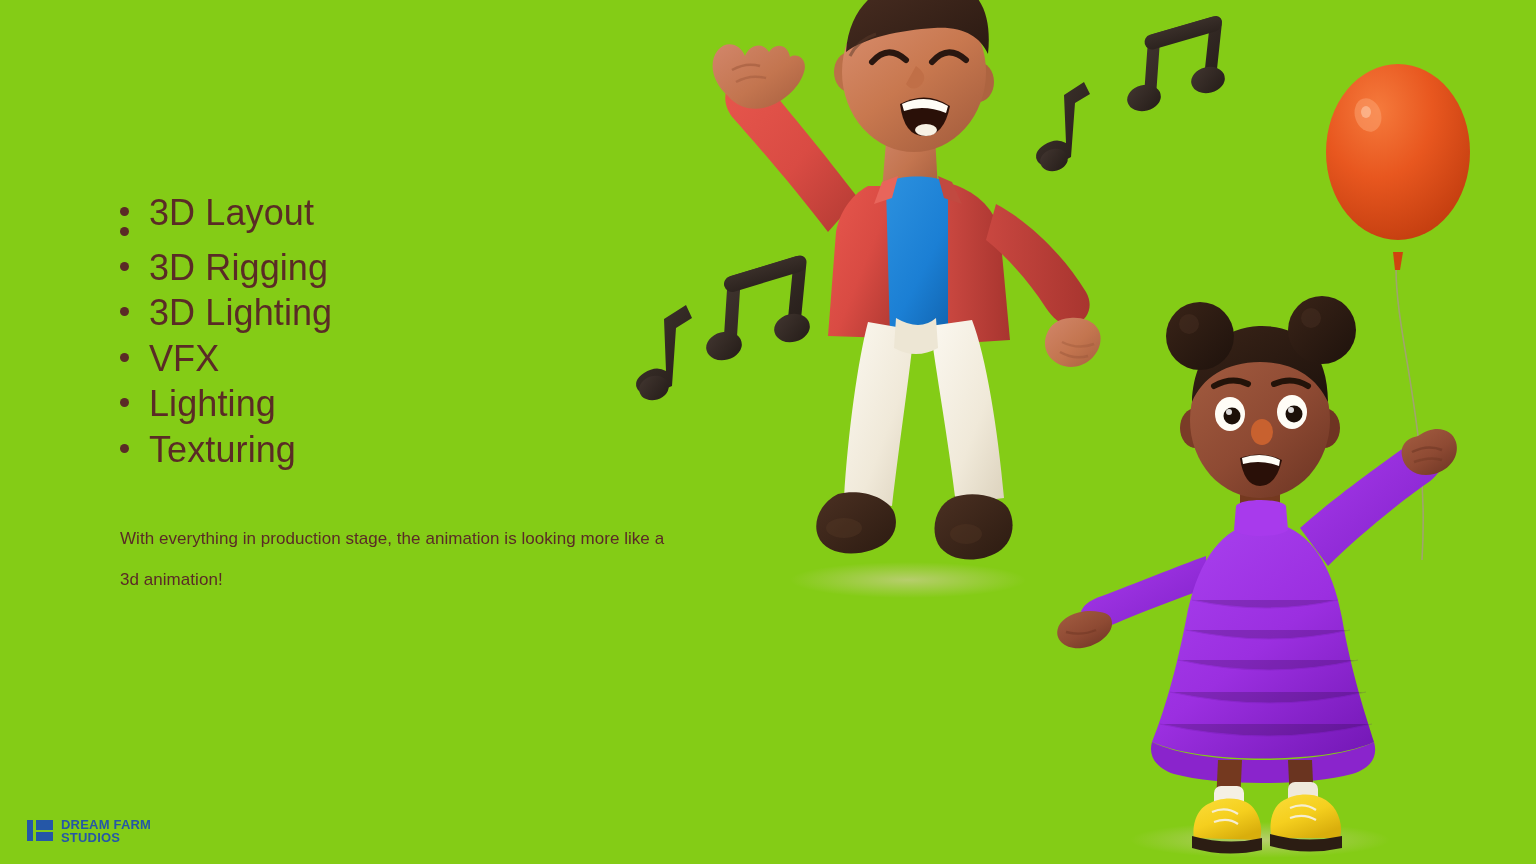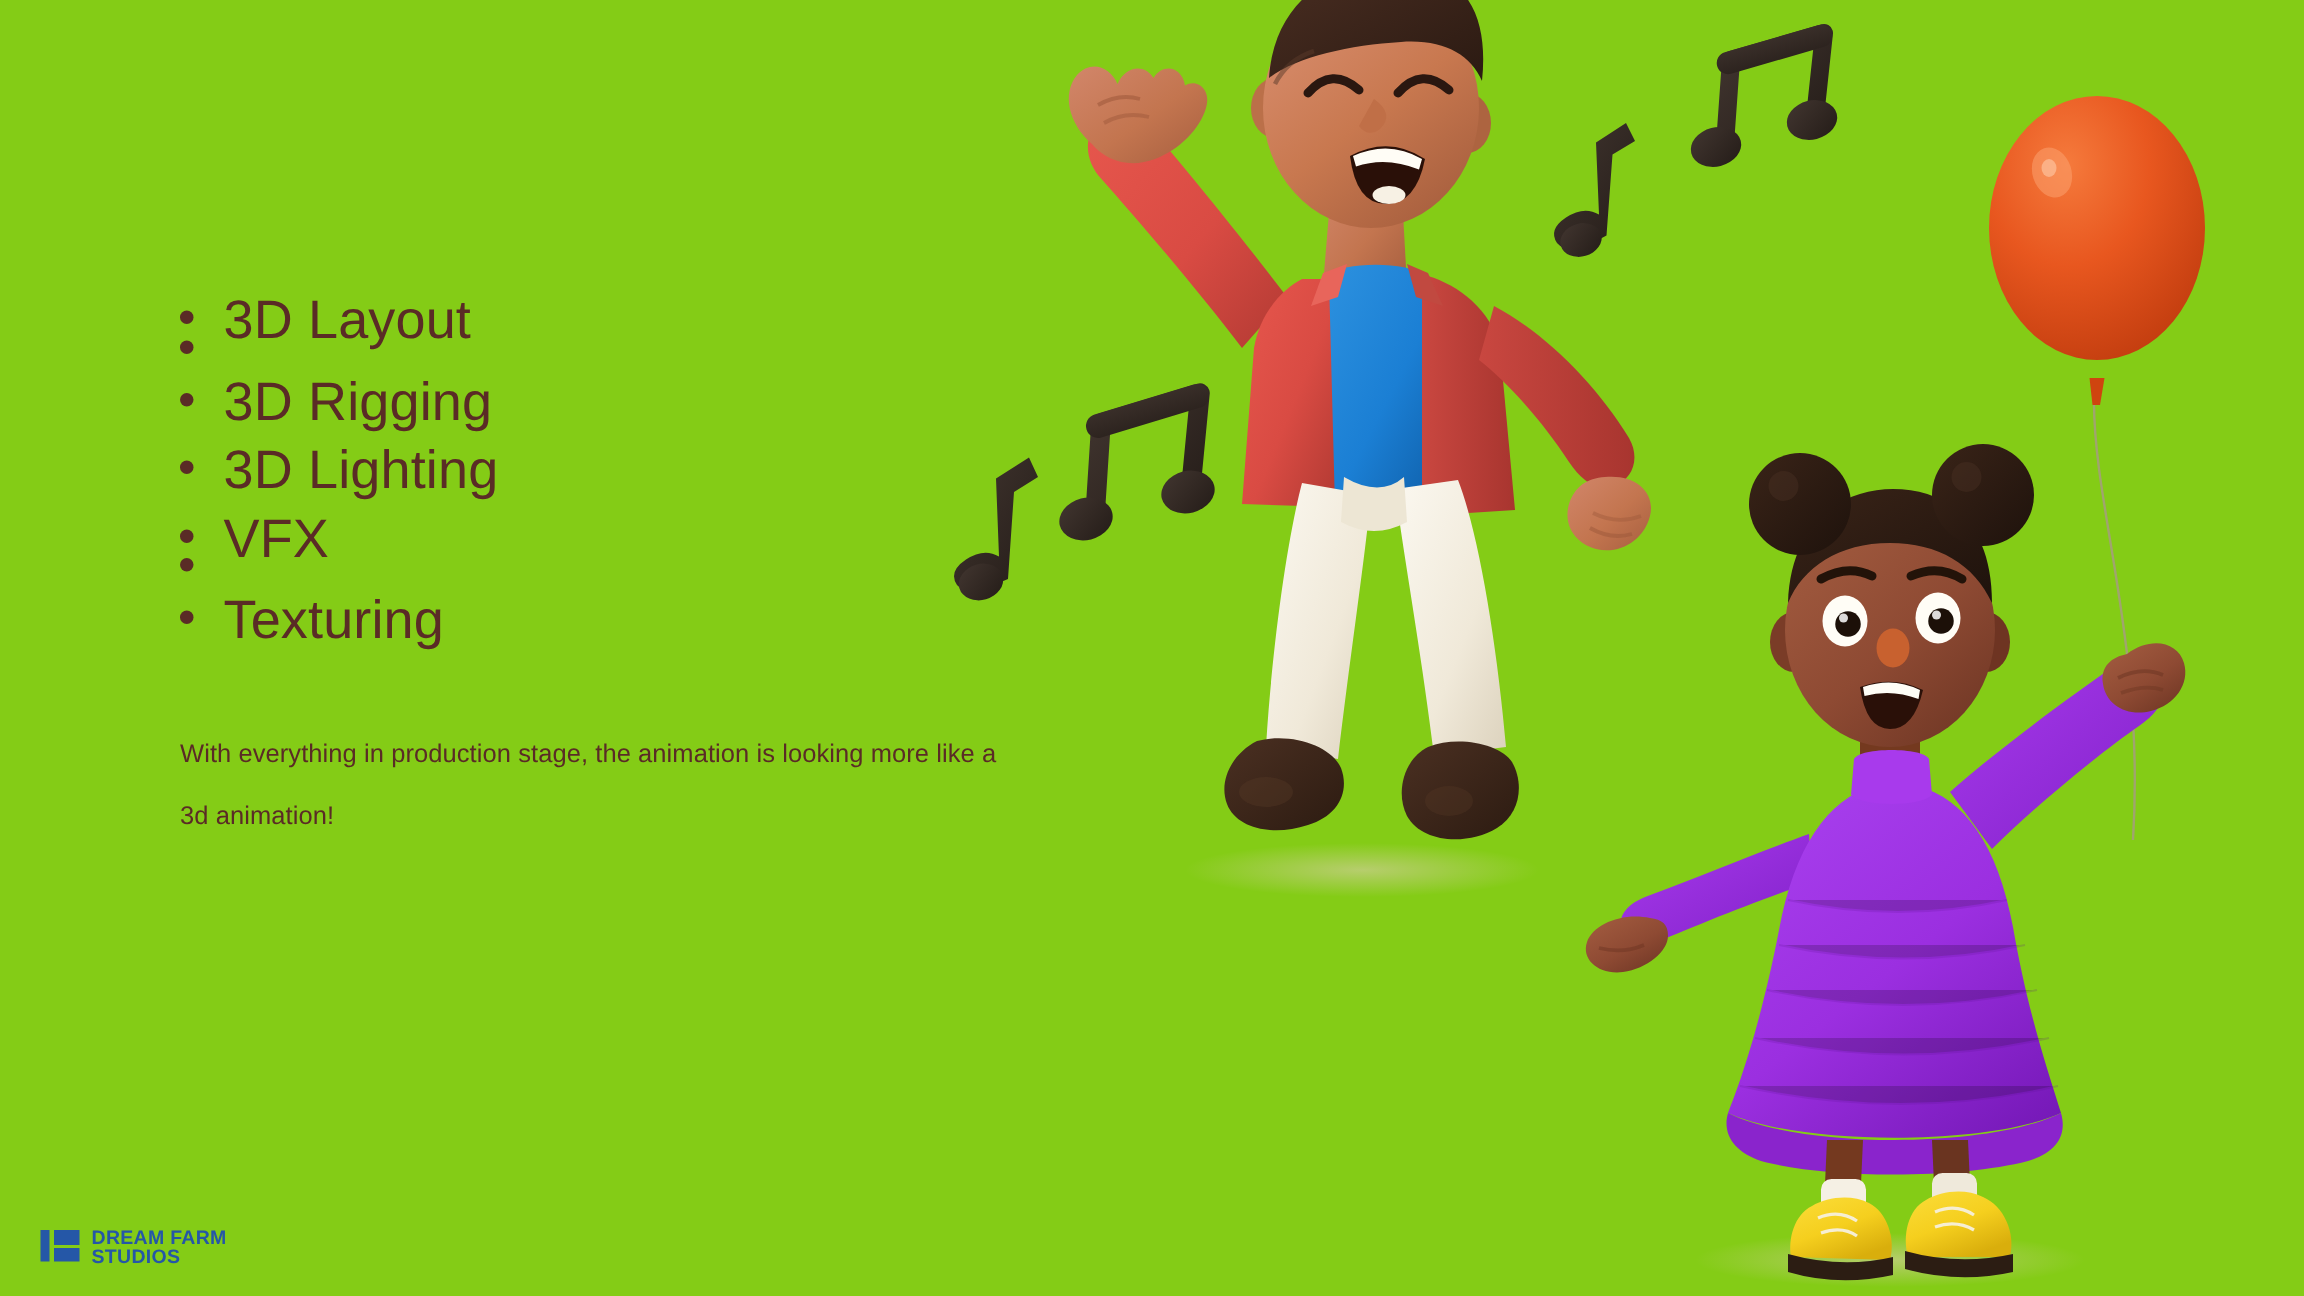--- a/index.html
+++ b/index.html
@@ -149,20 +149,21 @@
       <li class="service-item">
         <span class="bullet-dot"></span>
         <span class="service-label">3D Lighting</span>
       </li>
       <li class="service-item">
         <span class="bullet-dot"></span>
         <span class="service-label">VFX</span>
       </li>
       <li class="service-item">
         <span class="bullet-dot"></span>
+        <span class="service-label">Lighting</span>
       </li>
       <li class="service-item">
         <span class="bullet-dot"></span>
         <span class="service-label">Texturing</span>
       </li>
     </ul>
 
     <p class="body-paragraph">With everything in production stage, the animation is looking more like a 3d animation!</p>
   </div>
 

